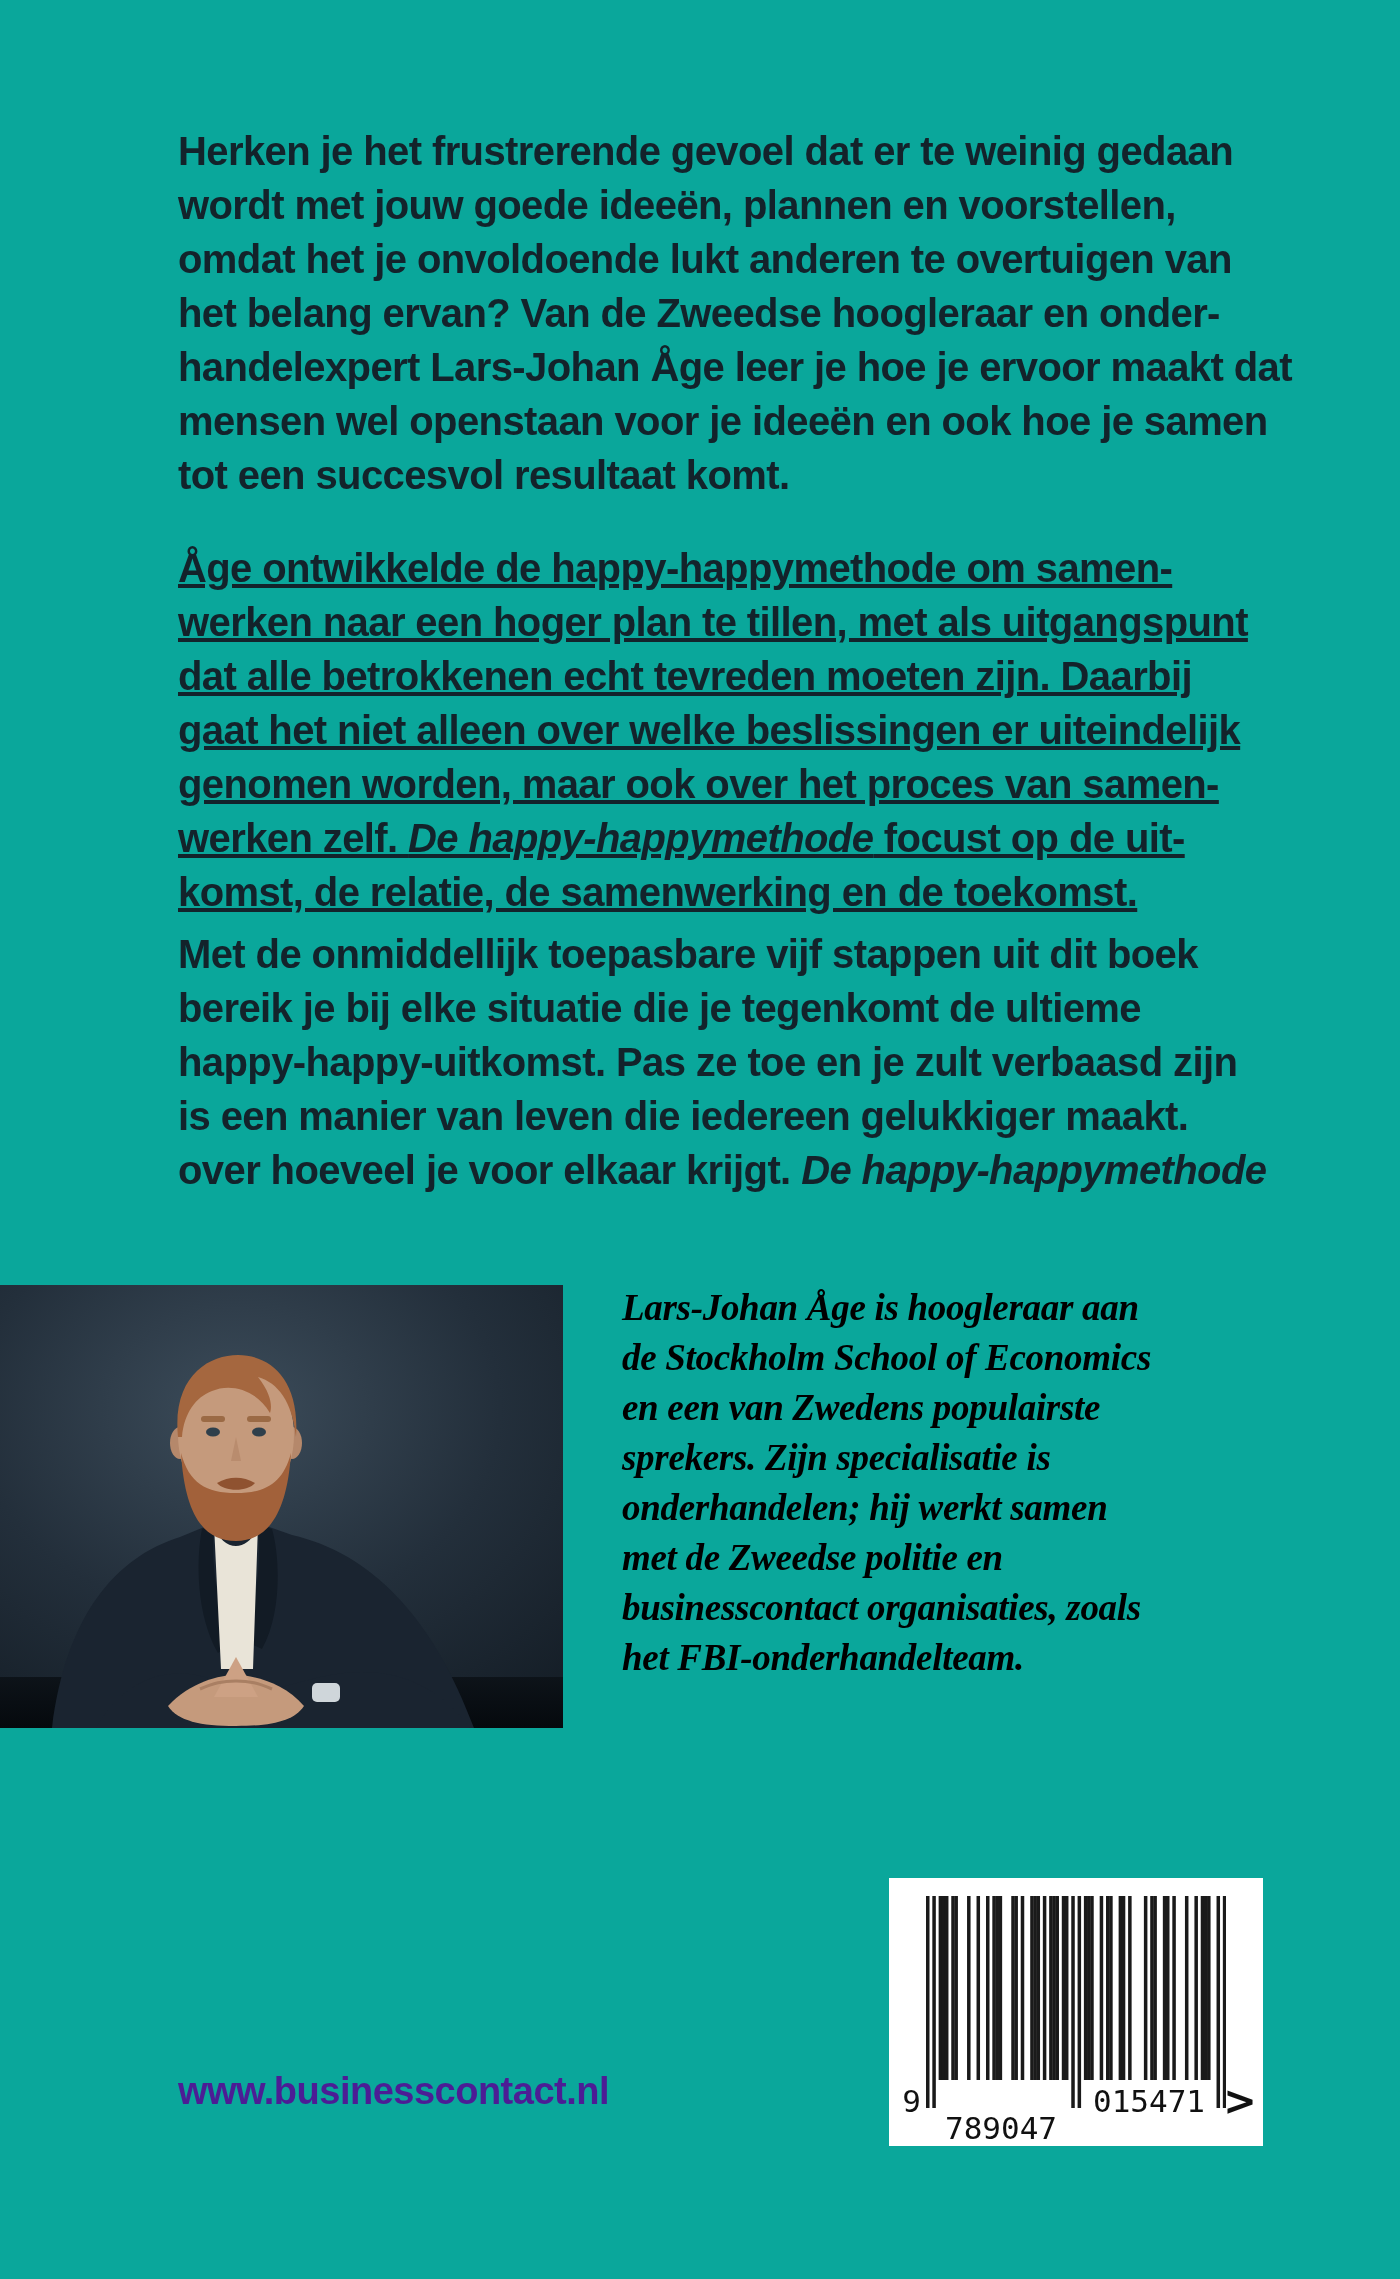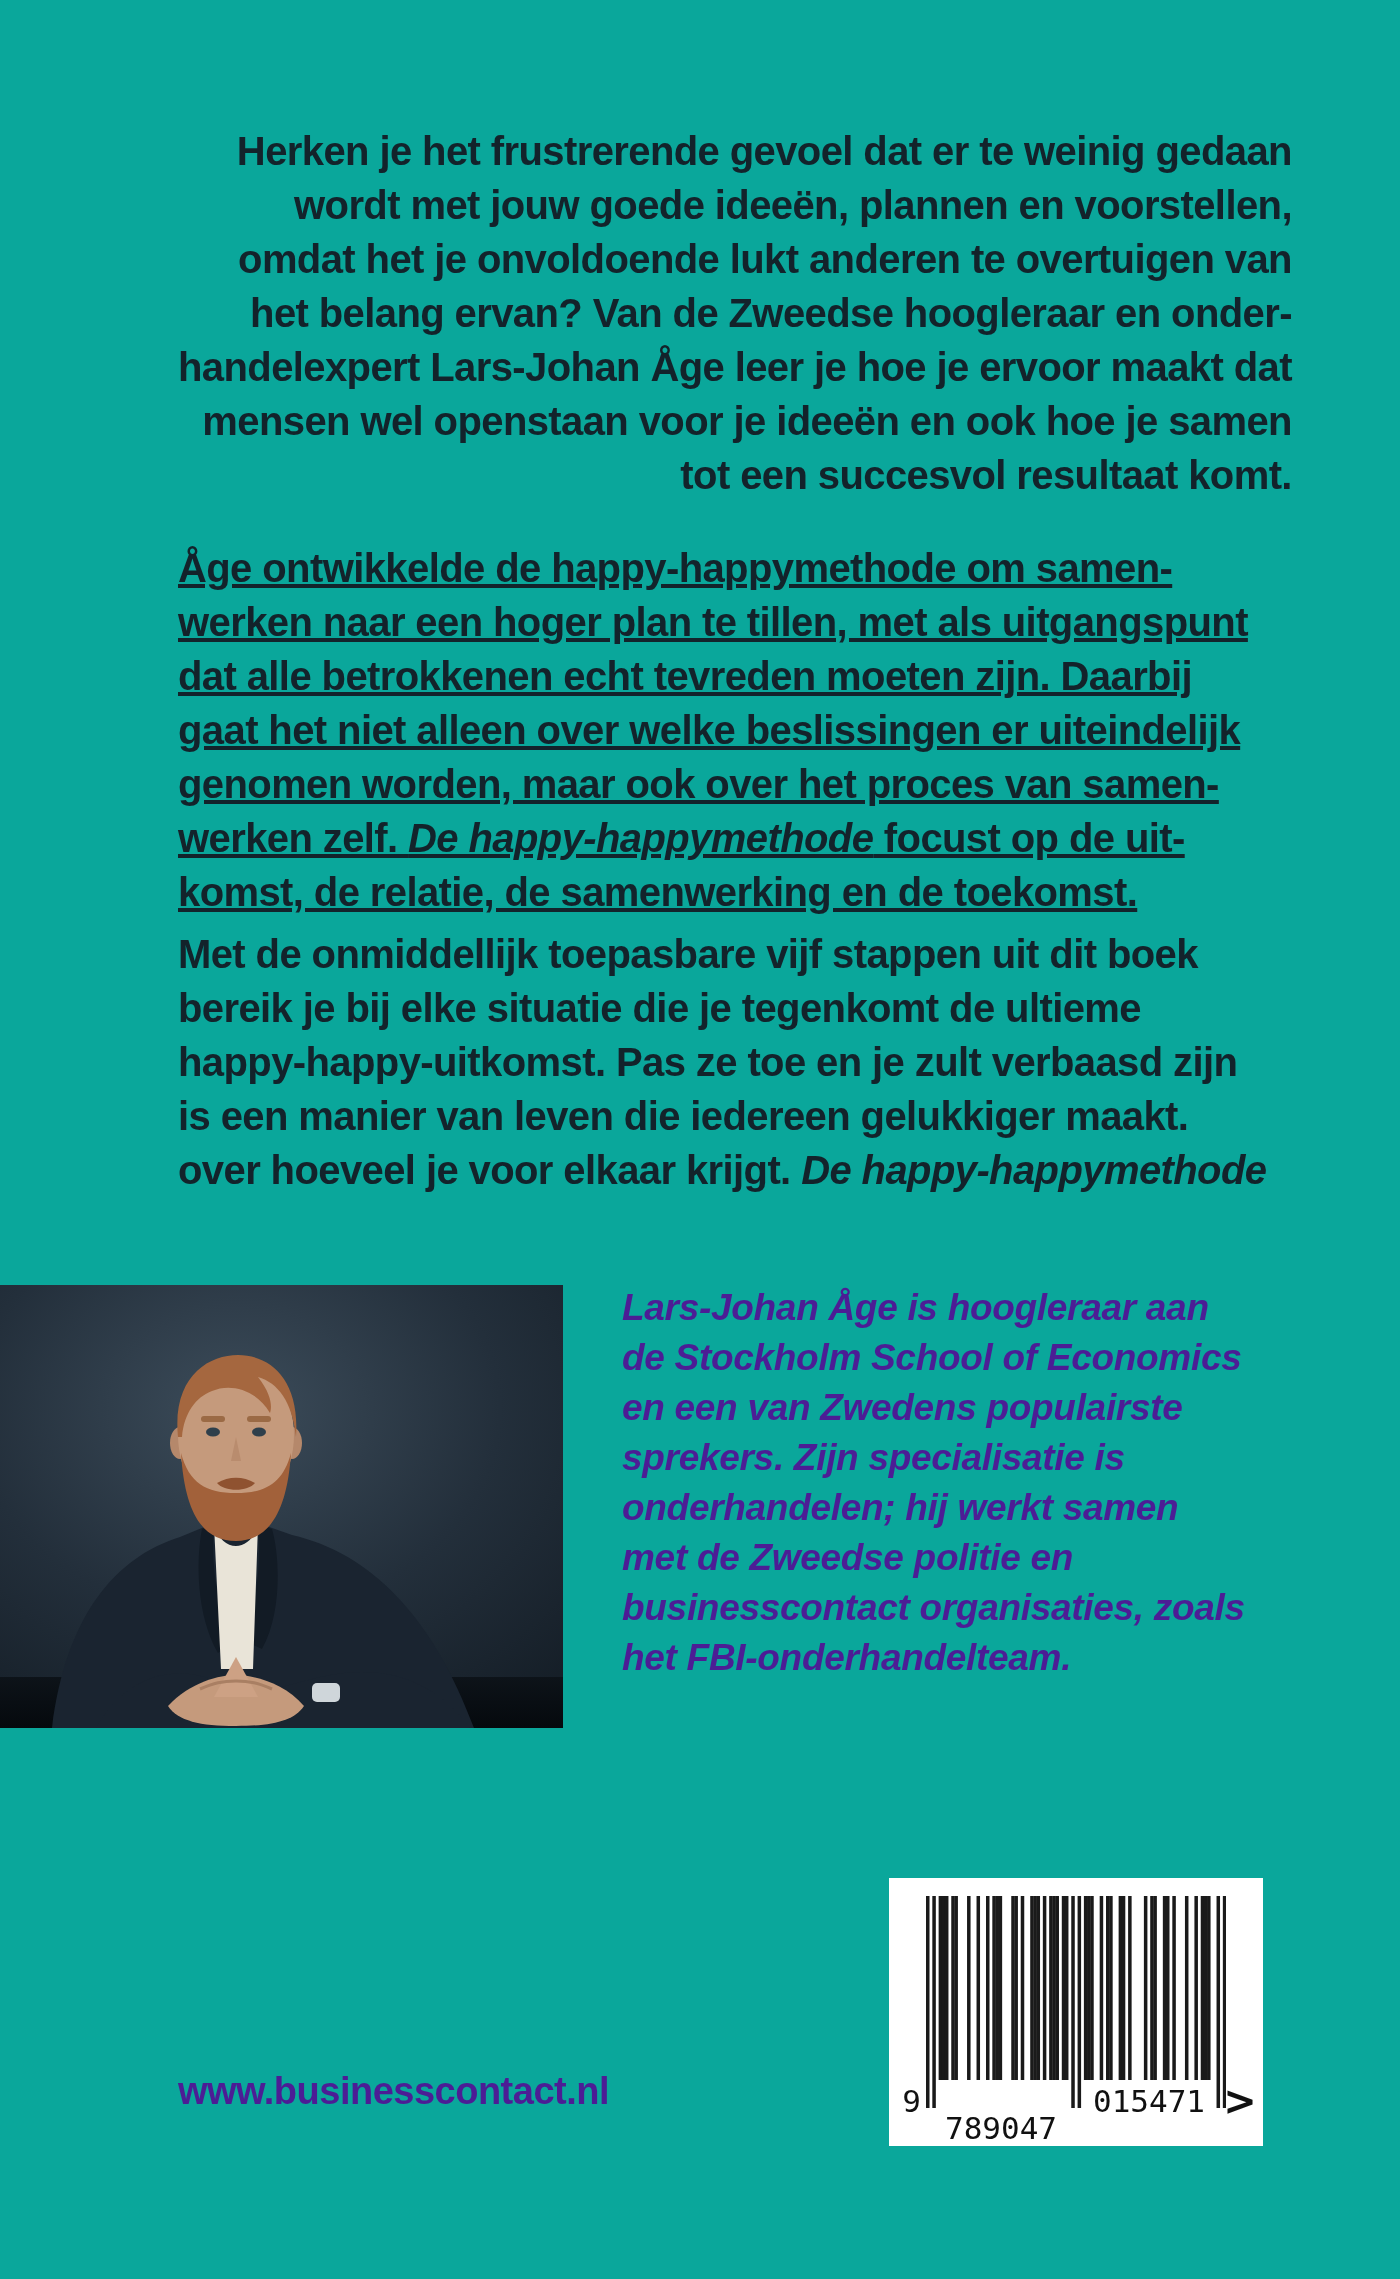--- a/index.html
+++ b/index.html
@@ -18,21 +18,21 @@
     position: absolute;
     left: 178px;
     color: #13232b;
     font-size: 40px;
     line-height: 54px;
     font-weight: bold;
     letter-spacing: -0.6px;
   }
   .blurb .line { white-space: nowrap; }
   .blurb em, .bio em { font-style: italic; }
-  .p1 { top: 124px; text-align: right; }
+  .p1 { top: 124px; }
   .p2 { top: 541px; }
   .p3 { top: 927px; }
 
   
   .photo {
     position: absolute;
     left: 0; top: 1285px;
     width: 563px; height: 443px;
   }
   .photo svg { display: block; }
@@ -152,21 +152,21 @@
         <path d="M 96 443 C 120 400 160 380 205 392 L 232 402 L 232 443 Z" fill="#1a2430"></path>
         <path d="M 470 443 C 432 392 380 378 320 392 L 266 406 L 266 443 Z" fill="#1a2430"></path>
         <path d="M 168 421 C 190 397 220 390 236 390 C 252 390 284 397 304 421 C 294 436 272 441 236 441 C 200 441 178 436 168 421 Z" fill="#c59a7c"></path>
         <path d="M 236 372 L 214 412 L 258 412 Z" fill="#cda184"></path>
         <path d="M 200 404 C 214 398 222 396 236 396 M 272 404 C 258 398 250 396 236 396" stroke="#a97f63" stroke-width="3" fill="none"></path>
         <rect x="312" y="398" width="28" height="19" rx="5" fill="#cfd6da"></rect>
       </g>
     </svg>
   </div>
 
-  <section class="bio" style="color: #4c1d95;">
+  <section class="bio" style="color: #000000; font-family: Liberation Serif, serif;">
       <div class="line"><span>Lars-Johan Åge is hoogleraar aan</span></div>
       <div class="line"><span>de Stockholm School of Economics</span></div>
       <div class="line"><span>en een van Zwedens populairste</span></div>
       <div class="line"><span>sprekers. Zijn specialisatie is</span></div>
       <div class="line"><span>onderhandelen; hij werkt samen</span></div>
       <div class="line"><span>met de Zweedse politie en</span></div>
       <div class="line"><span>businesscontact organisaties, zoals</span></div>
       <div class="line"><span>het FBI-onderhandelteam.</span></div>
     </section>
 

